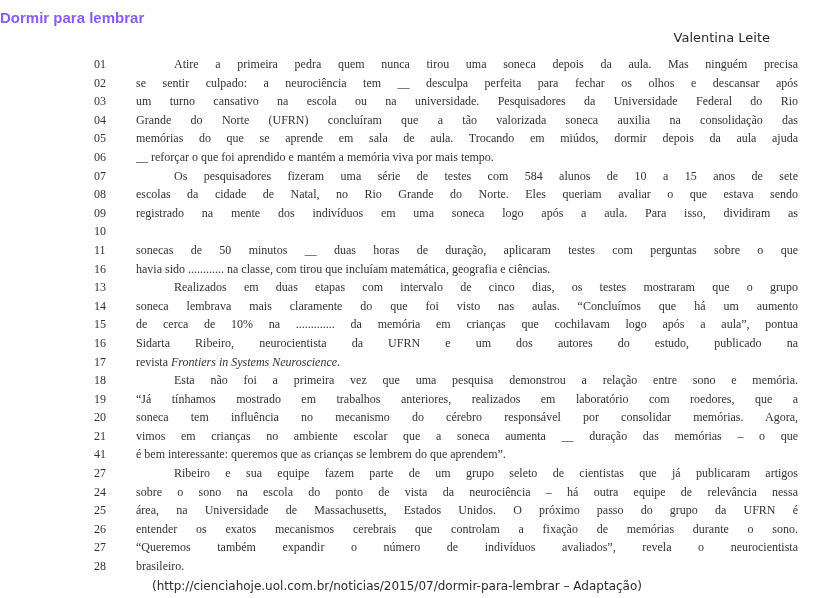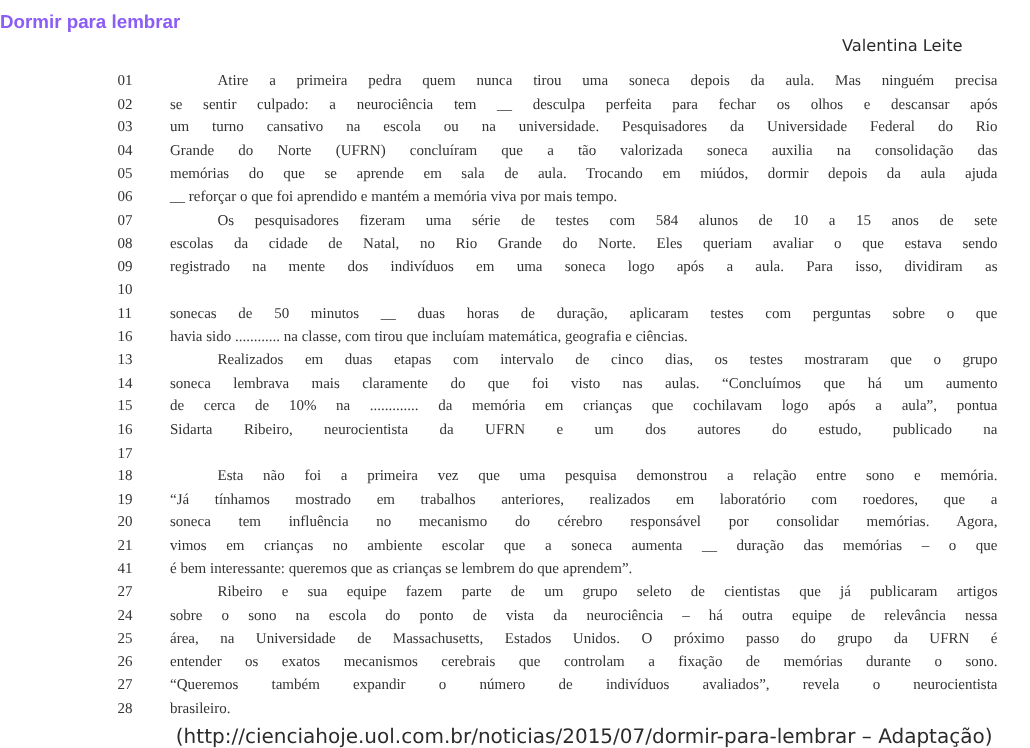--- a/index.html
+++ b/index.html
@@ -29,22 +29,22 @@
     margin-left: 16px;
     margin-right: 26px;
     text-align: justify;
     text-align-last: justify;
     white-space: nowrap0; 
   }
   .txt.para-end { text-align-last: left; }
   .txt.indent { padding-left: 38px; }
   .txt em { font-style: italic; }
   .footer {
-    text-align: right;
-    font-size: 16px;
+    text-align: center;
+    font-size: 12px;
     padding-right: 30px;
     margin-top: 3px;
     color: #2b2b2b;
   }
 </style>
 </head>
 <body>
 
 <div class="page">
   <h1 class="title">Dormir para lembrar</h1>
@@ -108,20 +108,21 @@
       <div class="line">
         <span class="num">15</span>
         <span class="txt">de cerca de 10% na ............. da memória em crianças que cochilavam logo após a aula”, pontua</span>
       </div>
       <div class="line">
         <span class="num">16</span>
         <span class="txt">Sidarta Ribeiro, neurocientista da UFRN e um dos autores do estudo, publicado na</span>
       </div>
       <div class="line">
         <span class="num">17</span>
+        <span class="txt para-end"><span>revista </span><em>Frontiers in Systems Neuroscience</em><span>.</span></span>
       </div>
       <div class="line">
         <span class="num">18</span>
         <span class="txt indent">Esta não foi a primeira vez que uma pesquisa demonstrou a relação entre sono e memória.</span>
       </div>
       <div class="line">
         <span class="num">19</span>
         <span class="txt">“Já tínhamos mostrado em trabalhos anteriores, realizados em laboratório com roedores, que a</span>
       </div>
       <div class="line">

